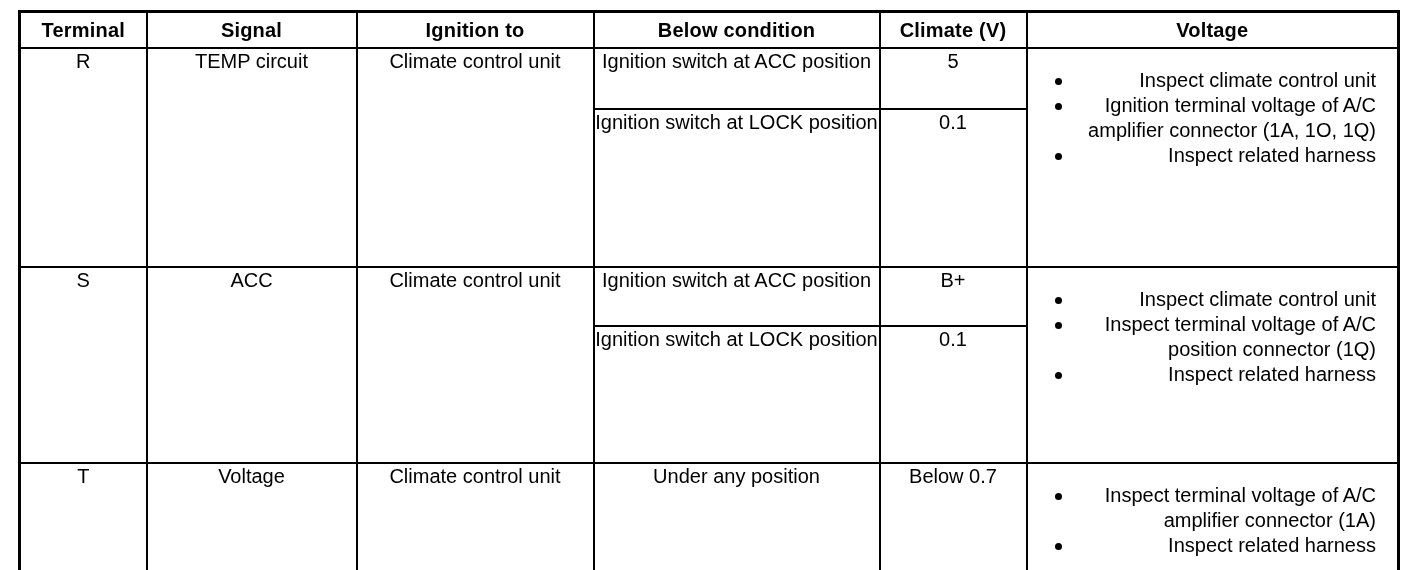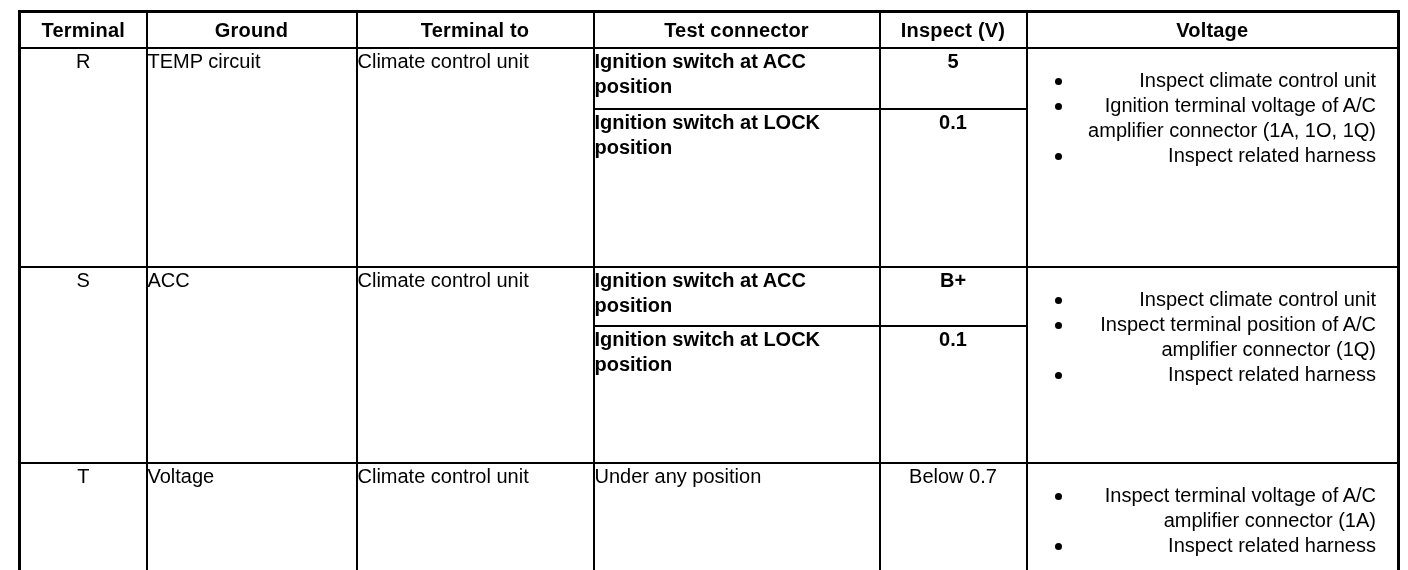--- a/index.html
+++ b/index.html
@@ -70,40 +70,39 @@
     font-size: 20px;
     line-height: 25px;
   }
   .cell-pad {
     padding: 5px 7px 6px 7px;
   }
   .ctr {
     text-align: center;
   }
   .left {
-    text-align: left;
+    text-align: center;
   }
 
   td.terminal-cell {
     text-align: center;
     font-weight: normal;
   }
 
   
   table.split {
     width: 100%;
     border-collapse: collapse;
     table-layout: fixed;
   }
   table.split td {
     border: 0;
     border-bottom: 2px solid #000000;
     padding: 0;
     vertical-align: top;
-    font-weight: bold;
   }
   table.split tr:last-child td {
     border-bottom: 0;
   }
 
   
   ul.actions {
     list-style: none;
     margin: 15px;
     padding: 4px 6px 4px 8px;
@@ -143,24 +142,24 @@
       <col class="c-signal">
       <col class="c-connected">
       <col class="c-test">
       <col class="c-voltage">
       <col class="c-action">
     </colgroup>
 
     <thead>
       <tr>
         <th>Terminal</th>
-        <th>Ground</th>
-        <th>Terminal to</th>
-        <th>Test connector</th>
-        <th>Inspect (V)</th>
+        <th>Signal</th>
+        <th>Ignition to</th>
+        <th>Below condition</th>
+        <th>Climate (V)</th>
         <th>Voltage</th>
       </tr>
     </thead>
 
     <tbody>
 
       <tr style="height:219px;">
         <td class="terminal-cell cell-pad">R</td>
 
         <td class="left cell-pad">TEMP circuit</td>
@@ -245,21 +244,21 @@
         </td>
 
         <td>
           <ul class="actions">
             <li>
               <span class="dot"></span>
               <span>Inspect climate control unit</span>
             </li>
             <li class="spaced-top-sm">
               <span class="dot"></span>
-              <span>Inspect terminal position of A/C amplifier connector (1Q)</span>
+              <span>Inspect terminal voltage of A/C position connector (1Q)</span>
             </li>
             <li>
               <span class="dot"></span>
               <span>Inspect related harness</span>
             </li>
           </ul>
         </td>
       </tr>
 
       <tr style="height:90px;">

